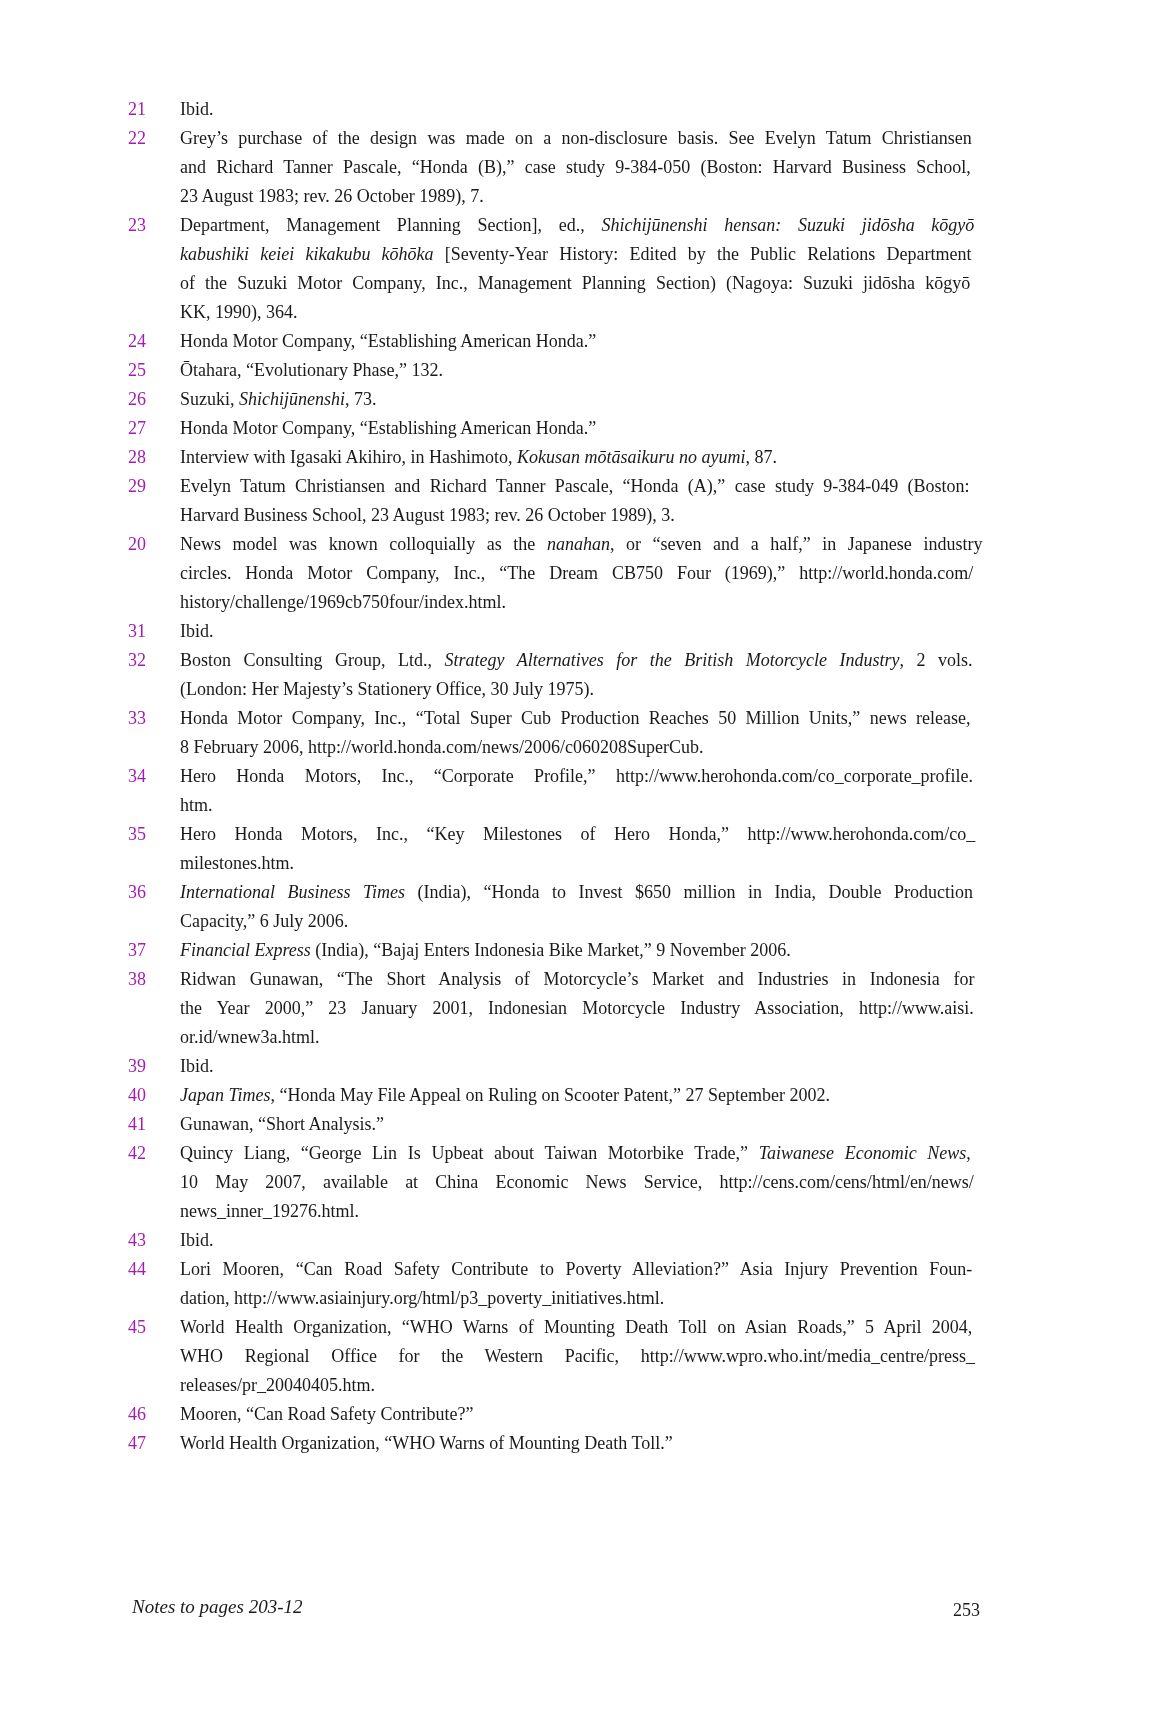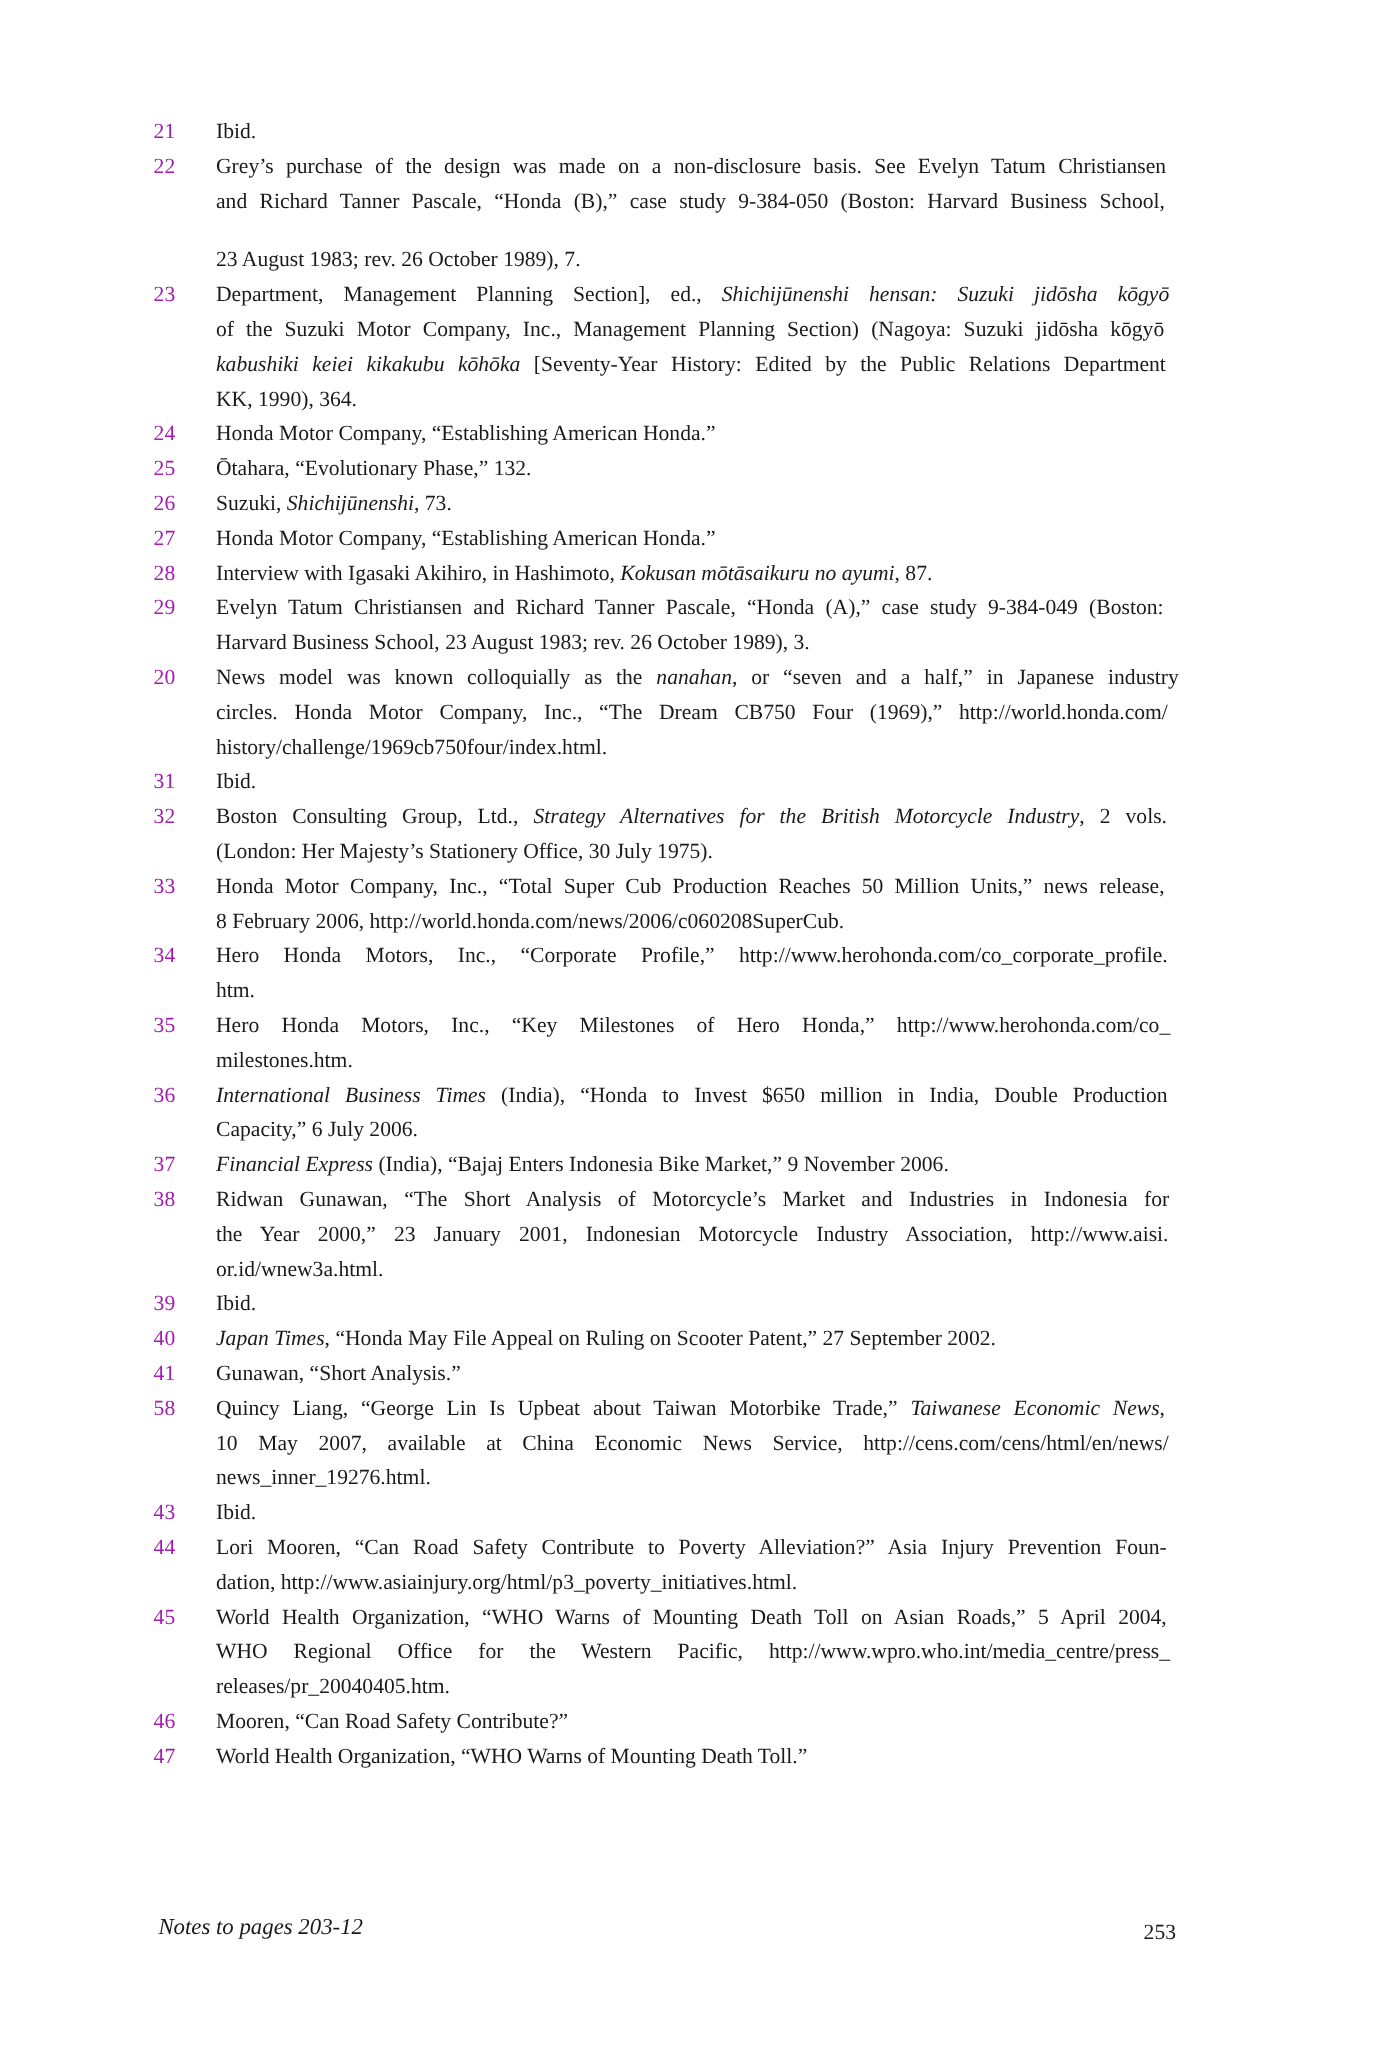--- a/index.html
+++ b/index.html
@@ -78,29 +78,29 @@
       <span class="note-num">21</span>
       <div class="note-body">
         <span class="line last" style="display: block; width: 851px;"><span>Ibid.</span></span>
       </div>
     </div>
     <div class="note">
       <span class="note-num">22</span>
       <div class="note-body">
         <span class="line" style="display: block; width: 851px; text-align-last: left; text-align: left; word-spacing: 5.79px;"><span>Grey’s purchase of the design was made on a non-disclosure basis. See Evelyn Tatum Christiansen</span></span>
         <span class="line" style="display: block; width: 851px; text-align-last: left; text-align: left; word-spacing: 5.75px;"><span>and Richard Tanner Pascale, “Honda (B),” case study 9-384-050 (Boston: Harvard Business School,</span></span>
-        <span class="line last" style="display: block; width: 851px; margin-top: 20px;"><span>23 August 1983; rev. 26 October 1989), 7.</span></span>
+        <span class="line last" style="display: block; width: 851px;"><span>23 August 1983; rev. 26 October 1989), 7.</span></span>
       </div>
     </div>
     <div class="note">
       <span class="note-num">23</span>
       <div class="note-body">
         <span class="line" style="display: block; width: 851px; text-align-last: left; text-align: left; word-spacing: 12.22px;"><span>Department, Management Planning Section], ed., </span><span class="it">Shichijūnenshi hensan: Suzuki jidōsha kōgyō</span></span>
+        <span class="line" style="display: block; width: 851px; text-align-last: left; text-align: left; word-spacing: 6.73px;"><span class="it">kabushiki keiei kikakubu kōhōka</span><span> [Seventy-Year History: Edited by the Public Relations Department</span></span>
         <span class="line" style="display: block; width: 851px; text-align-last: left; text-align: left; word-spacing: 5.58px;"><span>of the Suzuki Motor Company, Inc., Management Planning Section) (Nagoya: Suzuki jidōsha kōgyō</span></span>
-        <span class="line" style="display: block; width: 851px; text-align-last: left; text-align: left; word-spacing: 6.73px;"><span class="it">kabushiki keiei kikakubu kōhōka</span><span> [Seventy-Year History: Edited by the Public Relations Department</span></span>
         <span class="line last" style="display: block; width: 851px;"><span>KK, 1990), 364.</span></span>
       </div>
     </div>
     <div class="note">
       <span class="note-num">24</span>
       <div class="note-body">
         <span class="line last" style="display: block; width: 851px;"><span>Honda Motor Company, “Establishing American Honda.”</span></span>
       </div>
     </div>
     <div class="note">
@@ -209,21 +209,21 @@
         <span class="line last" style="display: block; width: 851px;"><span class="it">Japan Times</span><span>, “Honda May File Appeal on Ruling on Scooter Patent,” 27 September 2002.</span></span>
       </div>
     </div>
     <div class="note">
       <span class="note-num">41</span>
       <div class="note-body">
         <span class="line last" style="display: block; width: 851px;"><span>Gunawan, “Short Analysis.”</span></span>
       </div>
     </div>
     <div class="note">
-      <span class="note-num">58</span>
+      <span class="note-num">42</span>
       <div class="note-body">
         <span class="line" style="display: block; width: 851px; text-align-last: left; text-align: left; word-spacing: 6.17px;"><span>Quincy Liang, “George Lin Is Upbeat about Taiwan Motorbike Trade,” </span><span class="it">Taiwanese Economic News</span><span>,</span></span>
         <span class="line" style="display: block; width: 851px; text-align-last: left; text-align: left; word-spacing: 12.67px;"><span>10 May 2007, available at China Economic News Service, http://cens.com/cens/html/en/news/</span></span>
         <span class="line last" style="display: block; width: 851px;"><span>news_inner_19276.html.</span></span>
       </div>
     </div>
     <div class="note">
       <span class="note-num">43</span>
       <div class="note-body">
         <span class="line last" style="display: block; width: 851px;"><span>Ibid.</span></span>

